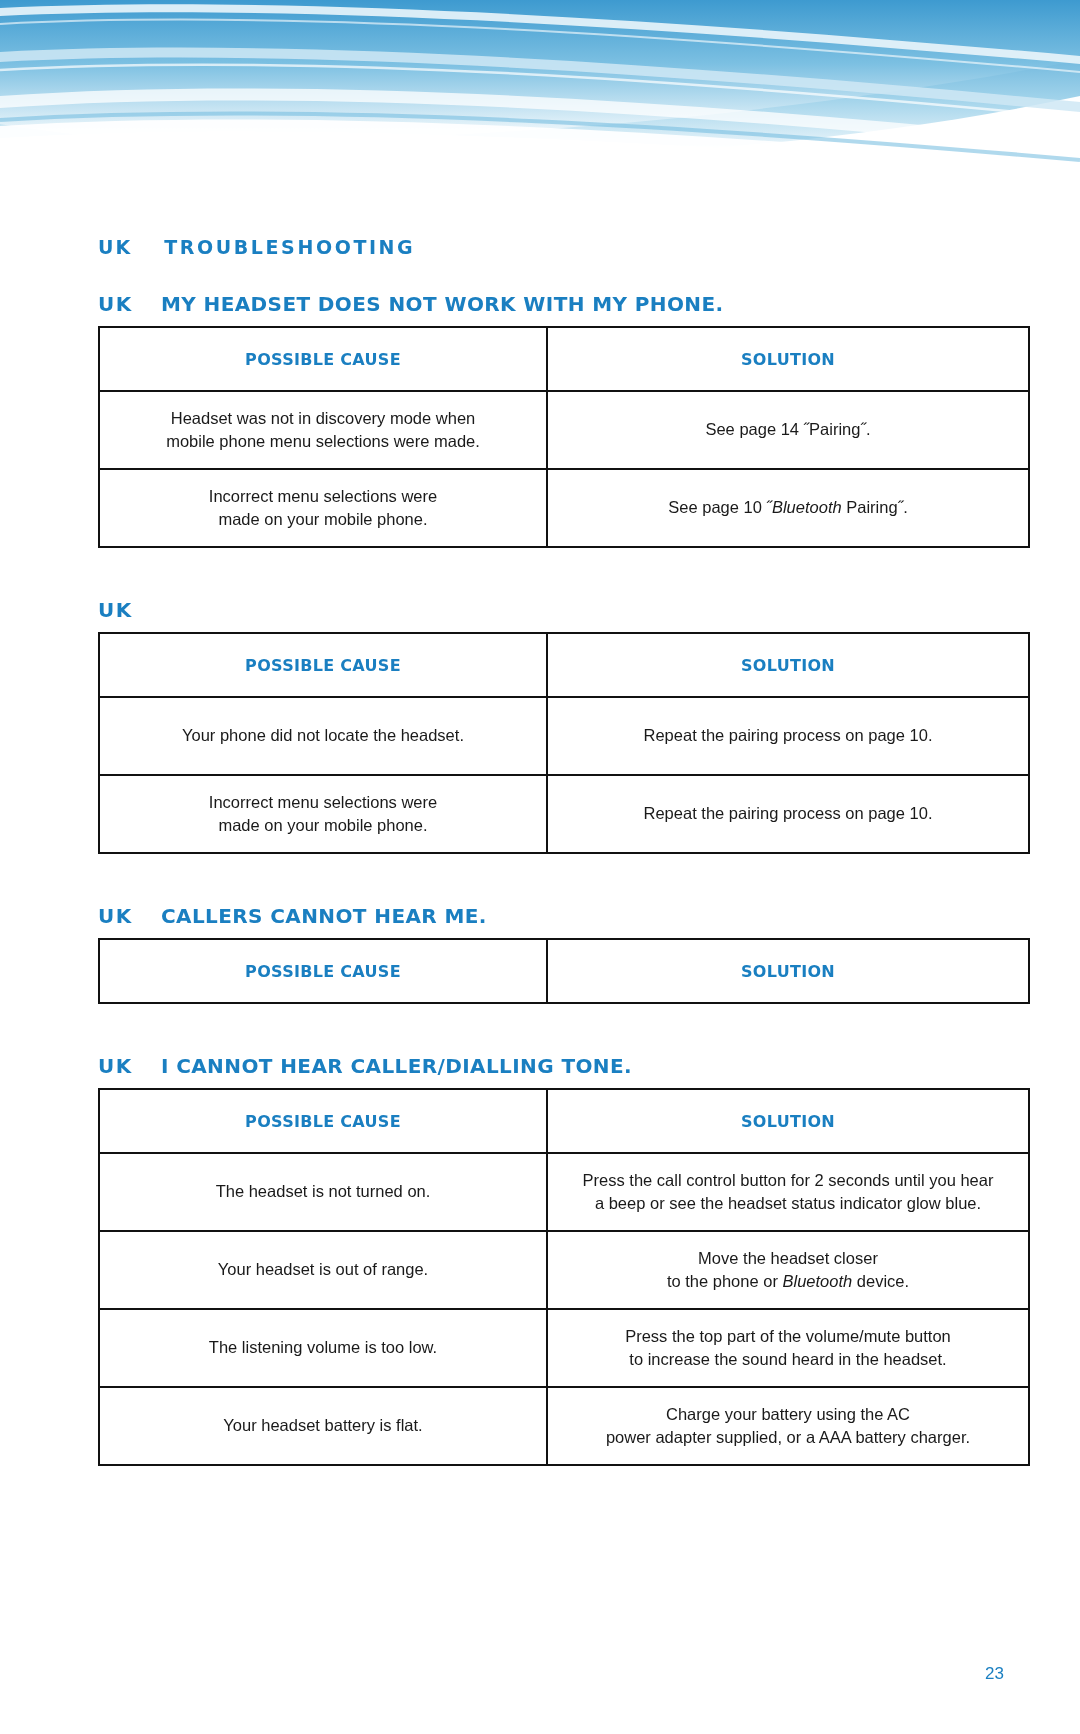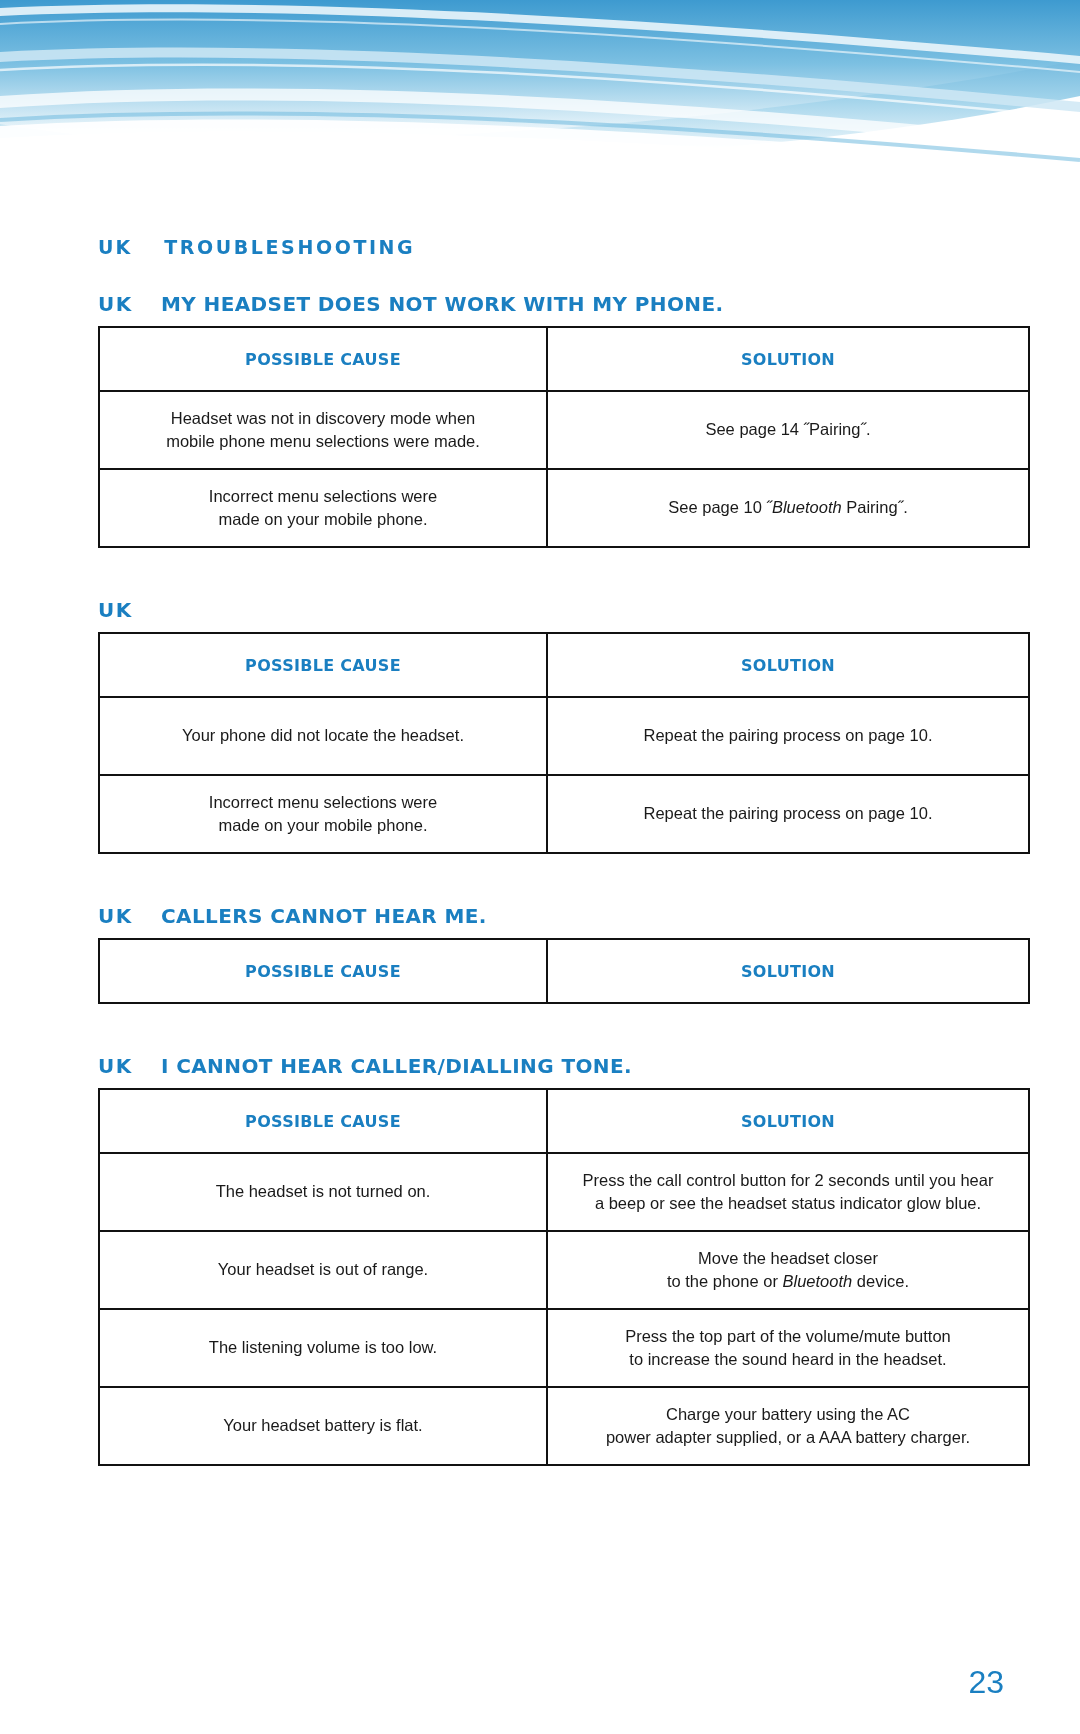--- a/index.html
+++ b/index.html
@@ -108,21 +108,21 @@
   .h-64 { height: 64px; }
 
   em.bt { }
 
   
   .page-number {
     position: absolute;
     right: 76px;
     top: 1664px;
     font-family: "Liberation Sans", sans-serif;
-    font-size: 32px;
+    font-size: 17px;
     color: #1a7fc1;
   }
 </style>
 </head>
 <body>
 
 <div class="page">
 
   <div class="banner">
     <svg width="1080" height="172" viewBox="0 0 1080 172" xmlns="http://www.w3.org/2000/svg">

